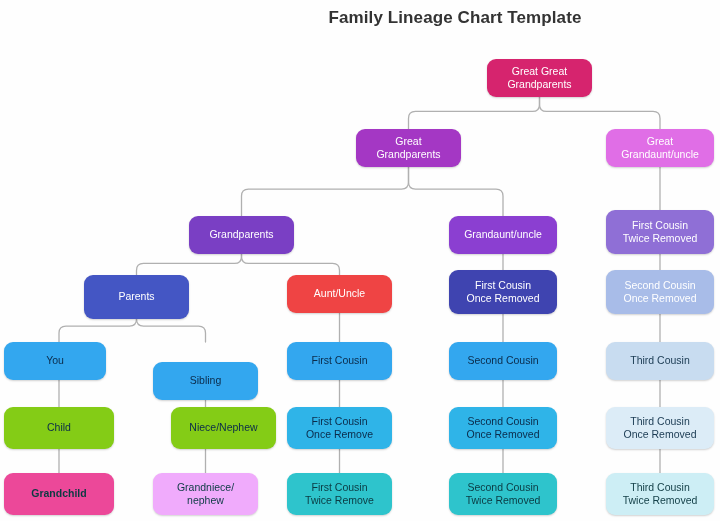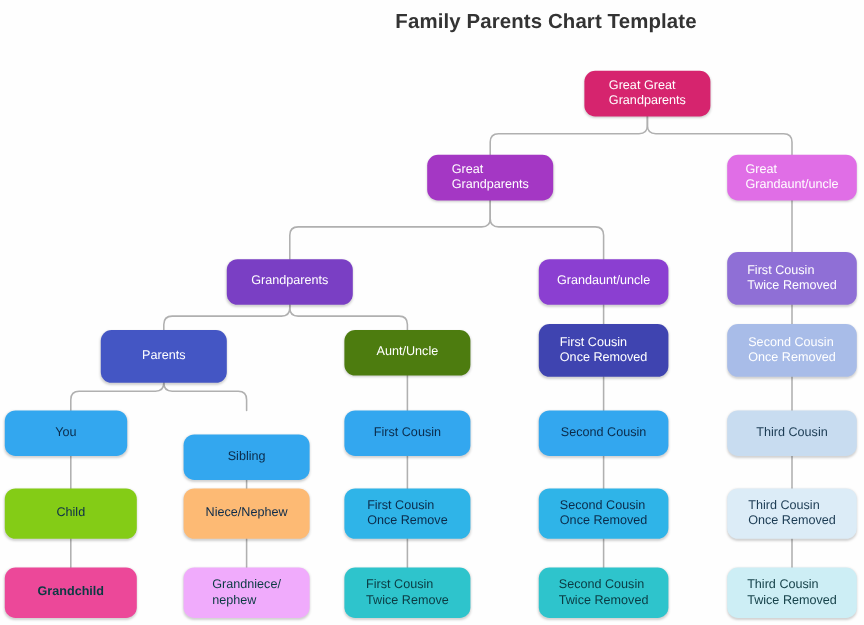--- a/index.html
+++ b/index.html
@@ -44,37 +44,37 @@
     height: 521px;
     pointer-events: none;
   }
   .node {
     position: absolute;
     box-sizing: border-box;
     border-radius: 9px;
     display: flex;
     align-items: center;
     justify-content: center;
-    text-align: left;
+    text-align: center;
     font-size: 10.5px;
     line-height: 1.25;
     font-weight: normal;
     padding: 2px 4px;
     box-shadow: 0 1px 2px rgba(0,0,0,0.18);
     white-space: pre-line;
     overflow: hidden;
   }
 </style>
 </head>
 <body>
 
 <div id="chart-root">
 
   <div id="title">
-    <span id="title-inner">Family Parents Chart Template</span>
+    <span id="title-inner">Family Lineage Chart Template</span>
   </div>
 
   <svg id="edges" viewBox="0 0 720 521" preserveAspectRatio="none">
       <path d="M 539.5 97 L 539.5 104.4 Q 539.5 111.4 532.5 111.4 L 415.5 111.4 Q 408.5 111.4 408.5 118.4 L 408.5 129" fill="none" stroke="#b0b0b0" stroke-width="1.3" stroke-linecap="round"></path>
       <path d="M 539.5 97 L 539.5 104.4 Q 539.5 111.4 546.5 111.4 L 653 111.4 Q 660 111.4 660 118.4 L 660 129" fill="none" stroke="#b0b0b0" stroke-width="1.3" stroke-linecap="round"></path>
       <path d="M 408.5 167 L 408.5 182.05 Q 408.5 189.05 401.5 189.05 L 248.5 189.05 Q 241.5 189.05 241.5 196.05 L 241.5 216" fill="none" stroke="#b0b0b0" stroke-width="1.3" stroke-linecap="round"></path>
       <path d="M 408.5 167 L 408.5 182.05 Q 408.5 189.05 415.5 189.05 L 496 189.05 Q 503 189.05 503 196.05 L 503 216" fill="none" stroke="#b0b0b0" stroke-width="1.3" stroke-linecap="round"></path>
       <path d="M 241.5 254 L 241.5 256.45 Q 241.5 263.45 234.5 263.45 L 143.5 263.45 Q 136.5 263.45 136.5 270.45 L 136.5 275" fill="none" stroke="#b0b0b0" stroke-width="1.3" stroke-linecap="round"></path>
       <path d="M 241.5 254 L 241.5 256.45 Q 241.5 263.45 248.5 263.45 L 332.5 263.45 Q 339.5 263.45 339.5 270.45 L 339.5 275" fill="none" stroke="#b0b0b0" stroke-width="1.3" stroke-linecap="round"></path>
       <path d="M 136.5 313 L 136.5 319.05 Q 136.5 326.05 129.5 326.05 L 66 326.05 Q 59 326.05 59 333.05 L 59 342" fill="none" stroke="#b0b0b0" stroke-width="1.3" stroke-linecap="round"></path>
@@ -102,32 +102,32 @@
 Grandparents</div>
       <div class="node" style="left: 356px; top: 129px; width: 105px; height: 38px; background: rgb(164, 55, 196); color: rgb(255, 255, 255);">Great
 Grandparents</div>
       <div class="node" style="left: 606px; top: 129px; width: 108px; height: 38px; background: rgb(224, 110, 230); color: rgb(255, 255, 255);">Great
 Grandaunt/uncle</div>
       <div class="node" style="left: 189px; top: 216px; width: 105px; height: 38px; background: rgb(122, 63, 196); color: rgb(255, 255, 255);">Grandparents</div>
       <div class="node" style="left: 449px; top: 216px; width: 108px; height: 38px; background: rgb(139, 63, 209); color: rgb(255, 255, 255);">Grandaunt/uncle</div>
       <div class="node" style="left: 606px; top: 210px; width: 108px; height: 44px; background: rgb(143, 111, 214); color: rgb(255, 255, 255);">First Cousin
 Twice Removed</div>
       <div class="node" style="left: 84px; top: 275px; width: 105px; height: 44px; background: rgb(68, 86, 196); color: rgb(255, 255, 255);">Parents</div>
-      <div class="node" style="left: 287px; top: 275px; width: 105px; height: 38px; background: #4d7c0f; color: rgb(255, 255, 255);">Aunt/Uncle</div>
+      <div class="node" style="left: 287px; top: 275px; width: 105px; height: 38px; background: #ef4444; color: rgb(255, 255, 255);">Aunt/Uncle</div>
       <div class="node" style="left: 449px; top: 270px; width: 108px; height: 44px; background: rgb(63, 68, 176); color: rgb(255, 255, 255);">First Cousin
 Once Removed</div>
       <div class="node" style="left: 606px; top: 270px; width: 108px; height: 44px; background: rgb(168, 188, 232); color: rgb(255, 255, 255);">Second Cousin
 Once Removed</div>
       <div class="node" style="left: 4px; top: 342px; width: 102px; height: 38px; background: rgb(51, 167, 239); color: rgb(11, 43, 74);">You</div>
       <div class="node" style="left: 153px; top: 342px; width: 105px; height: 38px; background: rgb(51, 167, 239); color: rgb(11, 43, 74); margin-top: 20px;">Sibling</div>
       <div class="node" style="left: 287px; top: 342px; width: 105px; height: 38px; background: rgb(51, 167, 239); color: rgb(11, 43, 74);">First Cousin</div>
       <div class="node" style="left: 449px; top: 342px; width: 108px; height: 38px; background: rgb(51, 167, 239); color: rgb(11, 43, 74);">Second Cousin</div>
       <div class="node" style="left: 606px; top: 342px; width: 108px; height: 38px; background: rgb(200, 220, 240); color: rgb(26, 58, 82);">Third Cousin</div>
       <div class="node" style="left: 4px; top: 407px; width: 110px; height: 42px; background: #84cc16; color: rgb(11, 43, 74);">Child</div>
-      <div class="node" style="left: 153px; top: 407px; width: 105px; height: 42px; background: #fdba74; color: rgb(11, 43, 74);">Niece/Nephew</div>
+      <div class="node" style="left: 171px; top: 407px; width: 105px; height: 42px; background: #84cc16; color: rgb(11, 43, 74);">Niece/Nephew</div>
       <div class="node" style="left: 287px; top: 407px; width: 105px; height: 42px; background: rgb(47, 180, 232); color: rgb(11, 43, 74);">First Cousin
 Once Remove</div>
       <div class="node" style="left: 449px; top: 407px; width: 108px; height: 42px; background: rgb(47, 180, 232); color: rgb(11, 43, 74);">Second Cousin
 Once Removed</div>
       <div class="node" style="left: 606px; top: 407px; width: 108px; height: 42px; background: rgb(220, 236, 247); color: rgb(26, 58, 82);">Third Cousin
 Once Removed</div>
       <div class="node" style="left: 4px; top: 473px; width: 110px; height: 42px; background: #ec4899; color: rgb(11, 58, 66); font-weight: bold;">Grandchild</div>
       <div class="node" style="left: 153px; top: 473px; width: 105px; height: 42px; background: #f0abfc; color: rgb(11, 58, 66);">Grandniece/
 nephew</div>
       <div class="node" style="left: 287px; top: 473px; width: 105px; height: 42px; background: rgb(46, 196, 204); color: rgb(11, 58, 66);">First Cousin

